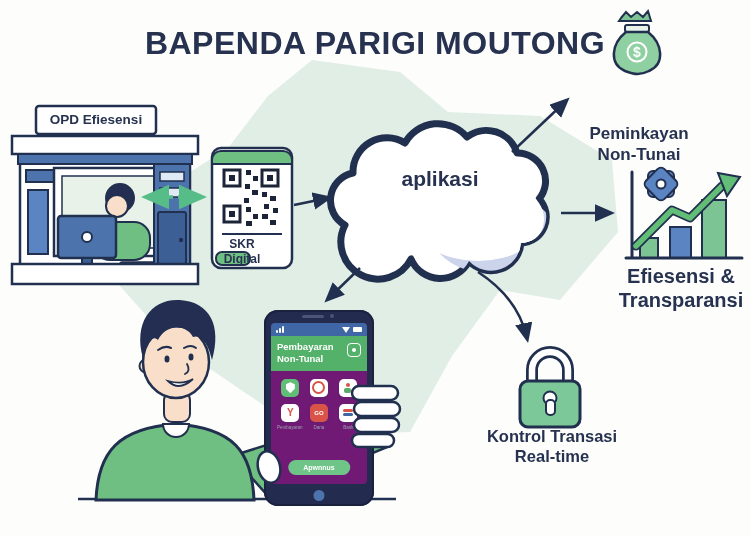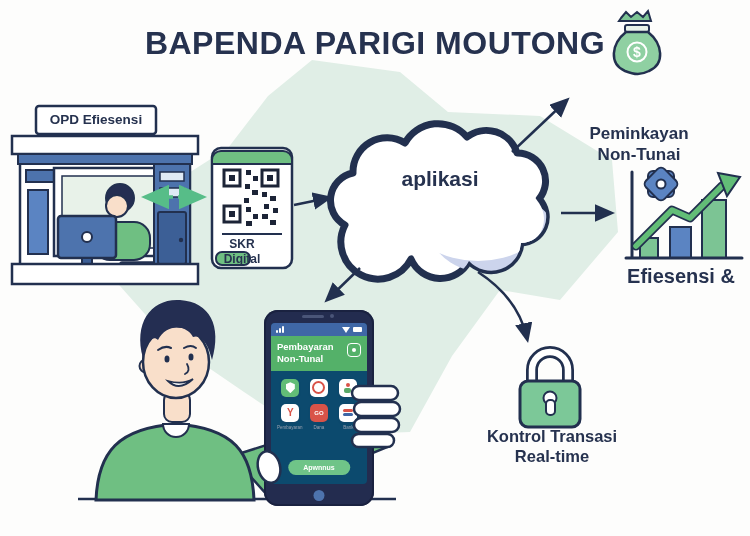--- a/index.html
+++ b/index.html
@@ -16,21 +16,21 @@
   .lbl-cloud .l2{font-size:30px;font-weight:800;letter-spacing:.5px;}
   .lbl-pay{left:573px;top:76px;width:132px;font-size:17px;margin-top:48px;}
   .lbl-eff{left:612px;top:264px;width:138px;font-size:20px;}
   .lbl-ctrl{left:468px;top:426px;width:168px;font-size:16.5px;}
   .lbl-wajib{left:26px;top:384px;width:130px;font-size:19px;text-align:left;}
   
   .phone{position:absolute;left:264px;top:310px;width:110px;height:196px;z-index:3;
          background:#232c4f;border-radius:14px;box-shadow:0 0 0 2px #1a2240 inset;}
   .speaker{position:absolute;top:5px;left:38px;width:22px;height:3px;border-radius:2px;background:#4a5578;}
   .cam-dot{position:absolute;top:4px;left:66px;width:4px;height:4px;border-radius:50%;background:#4a5578;}
-  .screen{position:absolute;left:7px;right:7px;top:13px;bottom:22px;background:#0c4a6e;
+  .screen{position:absolute;left:7px;right:7px;top:13px;bottom:22px;background:#701a75;
           border-radius:4px;overflow:hidden;}
   .statusbar{height:13px;background:#3f67a6;display:flex;justify-content:space-between;
              align-items:center;padding:0 5px;}
   .sig{display:flex;align-items:flex-end;gap:1px;}
   .sig i{display:block;width:2px;background:#fff;border-radius:1px;}
   .sig i:nth-child(1){height:3px}.sig i:nth-child(2){height:5px}.sig i:nth-child(3){height:7px}
   .sbr{display:flex;align-items:center;gap:3px;}
   .wifi{width:0;height:0;border-left:4px solid transparent;border-right:4px solid transparent;
         border-top:6px solid #fff;}
   .batt{width:9px;height:5px;background:#fff;border-radius:1px;}
@@ -231,20 +231,21 @@
     <div class="l1">aplikasi</div>
   </div>
 
   <div class="lbl lbl-pay">
     <div>Peminkayan</div>
     <div>Non-Tunai</div>
   </div>
 
   <div class="lbl lbl-eff">
     <div>Efiesensi &amp;</div>
+    <div>Transparansi</div>
   </div>
 
   <div class="lbl lbl-ctrl">
     <div>Kontrol Transasi</div>
     <div>Real-time</div>
   </div>
 
 
   <div class="phone">
     <div class="speaker"></div>

